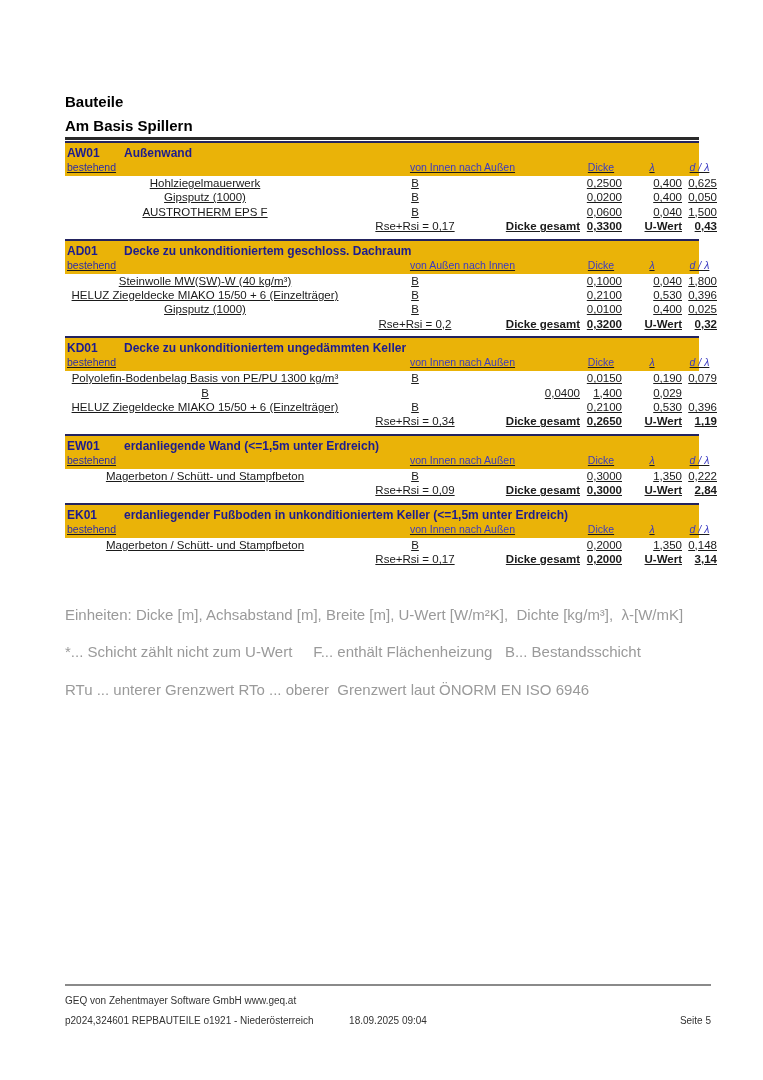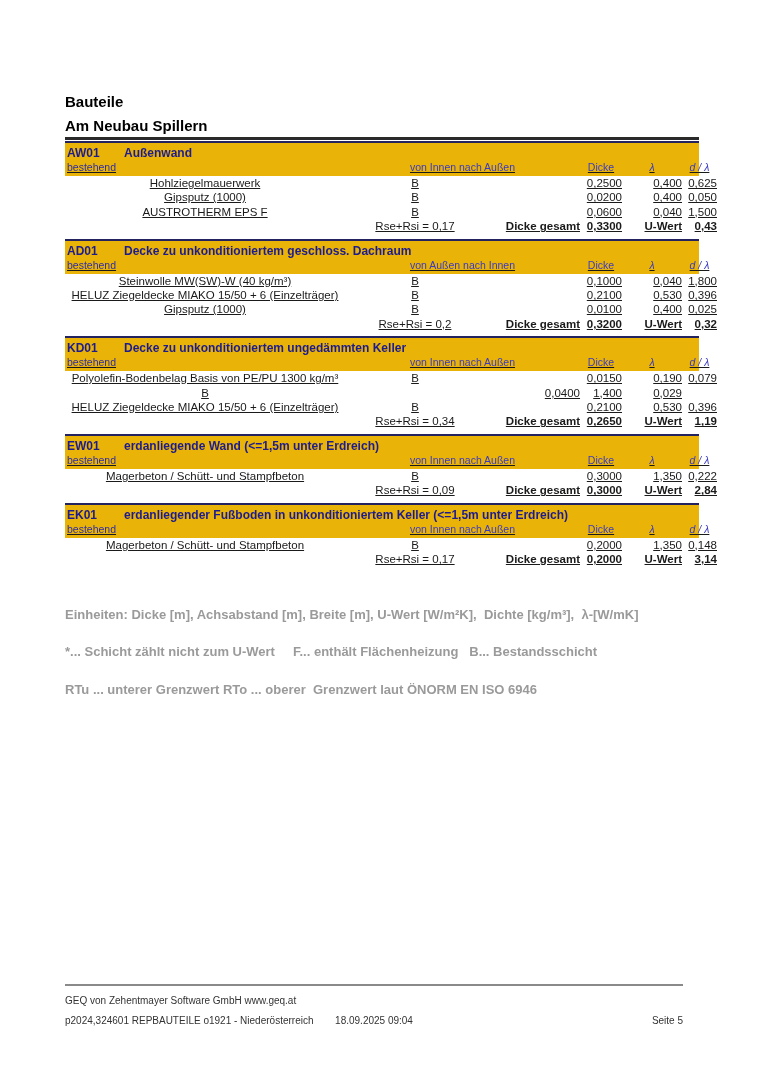--- a/index.html
+++ b/index.html
@@ -39,46 +39,45 @@
 
   .data-row, .total-row { line-height: 14.4px; font-size: 11.5px; }
   .c-name  { text-align: center; white-space: nowrap; }
   .c-mid   { text-align: center; }
   .c-label { text-align: right; font-weight: bold; }
   .c-val   { text-align: right; }
   .bold    { font-weight: bold; }
 
   .footnotes {
     margin-top: 17px;
-    font-size: 13px; line-height: 12.5px;
+    font-size: 15px; line-height: 12.5px;
     color: #9a9a9a;
     white-space: pre-wrap;
-    font-weight: bold;
   }
 
   .footer {
-    position: absolute; left: 65px; right: 62px; top: 984px;
+    position: absolute; left: 65px; right: 34px; top: 984px;
     border-top: 2px solid #8a8a8a;
     padding-top: 9px;
     font-size: 10px; color: #333;
   }
   .footer-line1 { margin-bottom: 9px; }
   .footer-row { display: flex; }
   .f-left  { flex: 1; text-align: left; }
   .f-mid   { flex: 0 0 auto; }
   .f-right { flex: 1; text-align: right; }
 </style>
 </head>
 <body>
 
 <div class="page">
   <div class="content">
 
     <h1 class="doc-title">Bauteile</h1>
-    <h2 class="doc-subtitle">Am Neubau Spillern</h2>
+    <h2 class="doc-subtitle">Am Basis Spillern</h2>
     <div class="title-rule"></div>
 
     <div id="sections-host">
   <section class="bauteil">
     <div class="band">
       <div class="band-r1">
         <span class="code">AW01</span><span class="stitle">Außenwand</span>
       </div>
       <div class="grid band-r2">
         <span class="status">bestehend</span>

